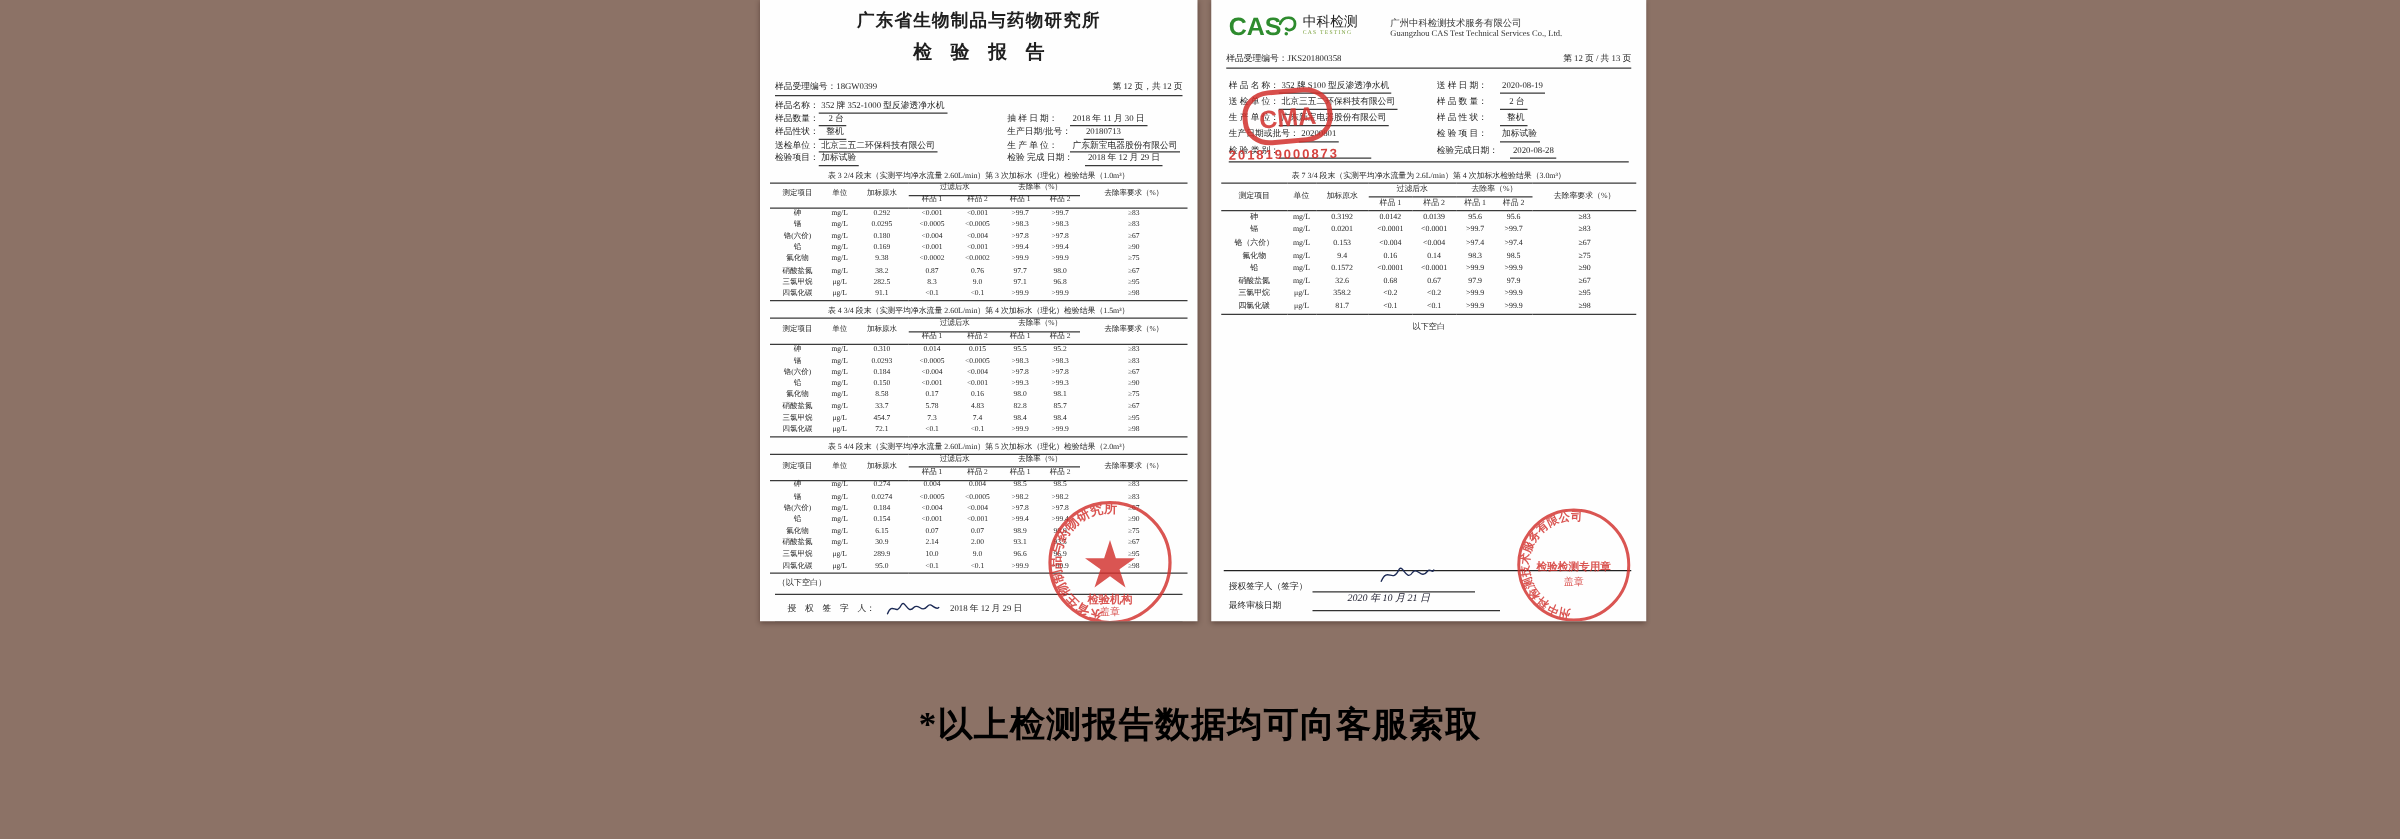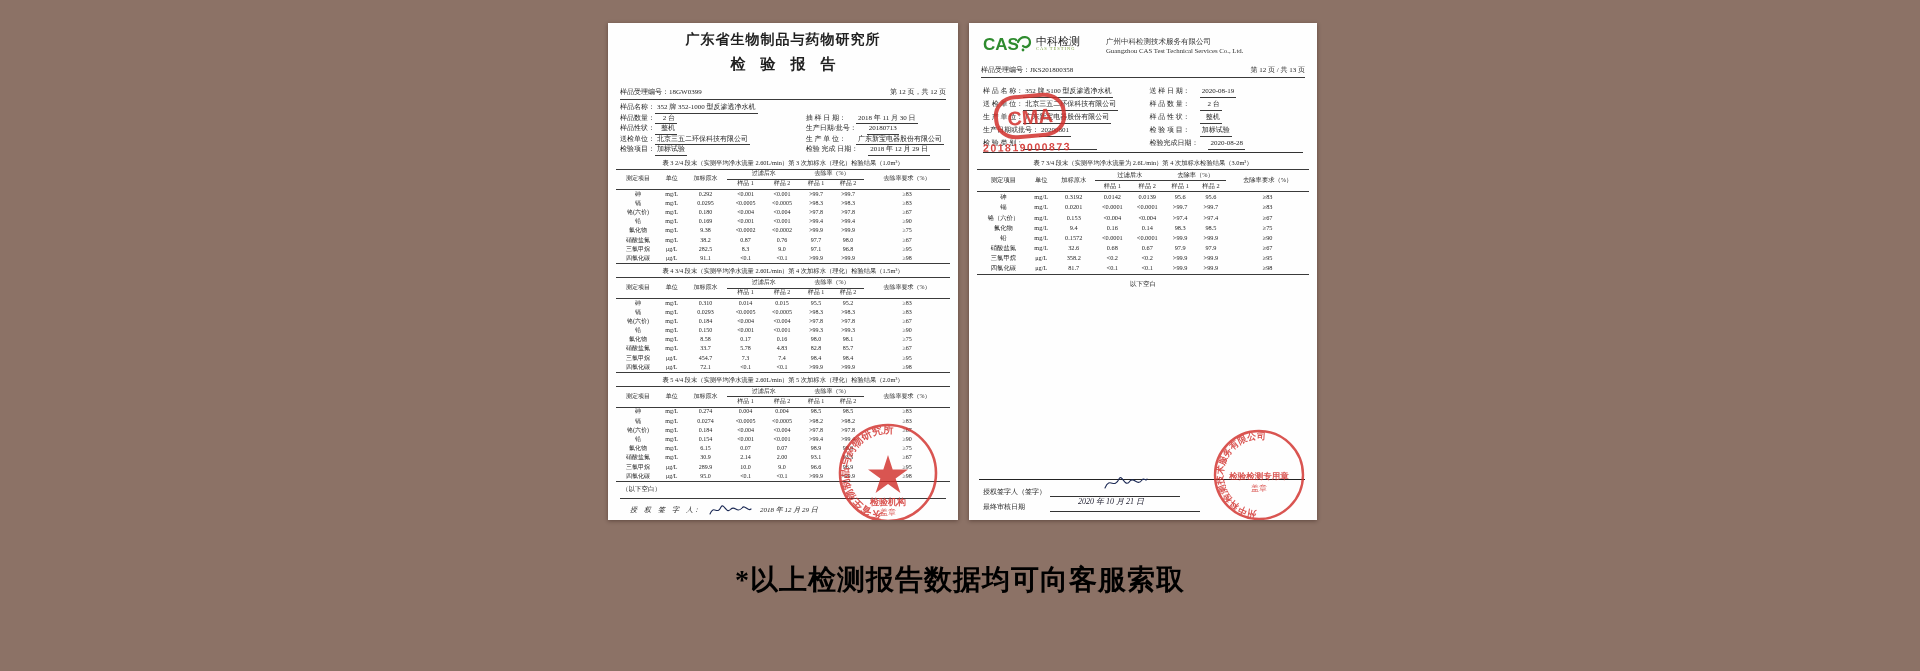--- a/index.html
+++ b/index.html
@@ -3,21 +3,21 @@
 <meta charset="utf-8">
 <style>
   html,body{margin:0;padding:0;}
   body{
     width:1920px;height:671px;position:relative;overflow:hidden;
     background:#8c7266;
     font-family:"Liberation Serif", serif;
   }
   
   .doc{
-    position:absolute;top:23px;height:497px;background:#fefefe;color:#1f1f1f;
+    position:absolute;top:0;height:497px;background:#fefefe;color:#1f1f1f;
     box-shadow:0 1px 4px rgba(40,20,15,.45);overflow:hidden;
   }
   #left-doc{left:608px;width:350px;}
   #right-doc{left:969px;width:348px;}
 
   
   .l-org{margin-top:8px;text-align:center;font-size:14px;font-weight:bold;letter-spacing:1px;}
   .l-title{margin-top:6px;text-align:center;font-size:15px;font-weight:bold;}
   .meta{display:flex;justify-content:space-between;align-items:flex-end;
         font-size:7px;margin:13px 12px 0;padding-bottom:2px;border-bottom:1px solid #3a3a3a;gap:44px;}
@@ -33,27 +33,27 @@
   table.dtable{width:calc(100% - 16px);margin:0 8px;border-collapse:collapse;
         font-size:6px;line-height:7.6px;border-top:1px solid #3a3a3a;border-bottom:1px solid #3a3a3a;}
   table.dtable th{font-weight:normal;}
   table.dtable th,table.dtable td{text-align:center;padding:0.8px 0;}
   table.dtable thead{border-bottom:0.7px solid #3a3a3a;}
   th.span-h{border-bottom:0.6px solid #3a3a3a;}
   #right-doc table.dtable{font-size:6.3px;line-height:8.6px;}
   
   .blank-note{font-size:6.5px;margin:3px 14px 0;}
   .l-sign{display:flex;align-items:center;font-size:7px;height:21px;margin:4px 12px 0;
-          border-top:1px solid #3a3a3a;border-bottom:1px solid #3a3a3a;font-style:italic;}
+          border-top:1px solid #3a3a3a;border-bottom:1px solid #3a3a3a;}
   .l-sign .lbl{margin-left:10px;}
   .sig{margin:0 8px;}
   
   .r-head{display:flex;align-items:flex-start;margin:14px 14px 0;}
   .cas-logo{display:flex;align-items:flex-start;}
-  .cas-word{font-family:"Liberation Sans",sans-serif;font-weight:bold;font-size:17px;
+  .cas-word{font-family:"Liberation Sans",sans-serif;font-weight:bold;font-size:20px;
             color:#2e8b2e;line-height:16px;letter-spacing:0;}
   .cas-swoosh{margin-left:-2px;margin-top:-1px;}
   .cas-cn{margin-left:3px;}
   .cas-cn .cn{font-size:11px;font-weight:normal;color:#222;line-height:9px;}
   .cas-cn .en{font-size:4.5px;color:#7aa13c;letter-spacing:1px;line-height:6px;}
   .r-company{margin-left:26px;}
   .r-company .cn{font-size:7.5px;color:#333;line-height:9px;}
   .r-company .en{font-size:6.8px;color:#333;line-height:9px;}
   .r-meta{margin-top:10px;}
   .r-fields{margin:7px 14px 0;font-size:7px;line-height:12px;}

